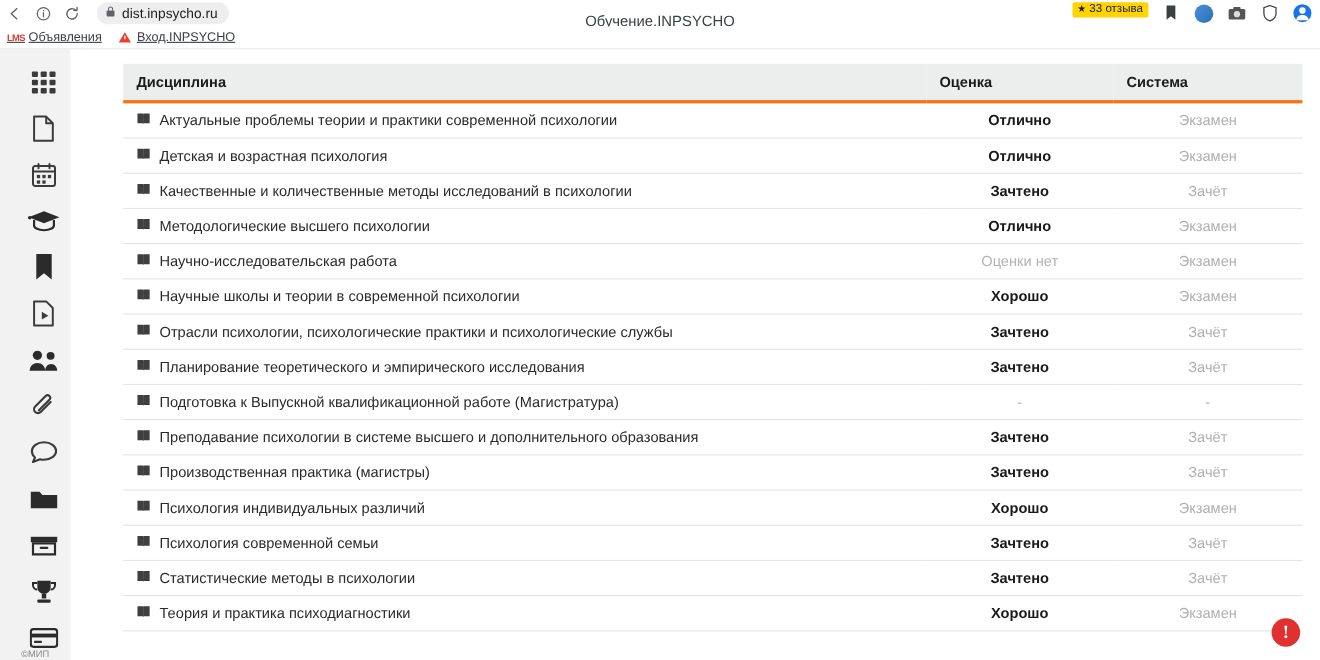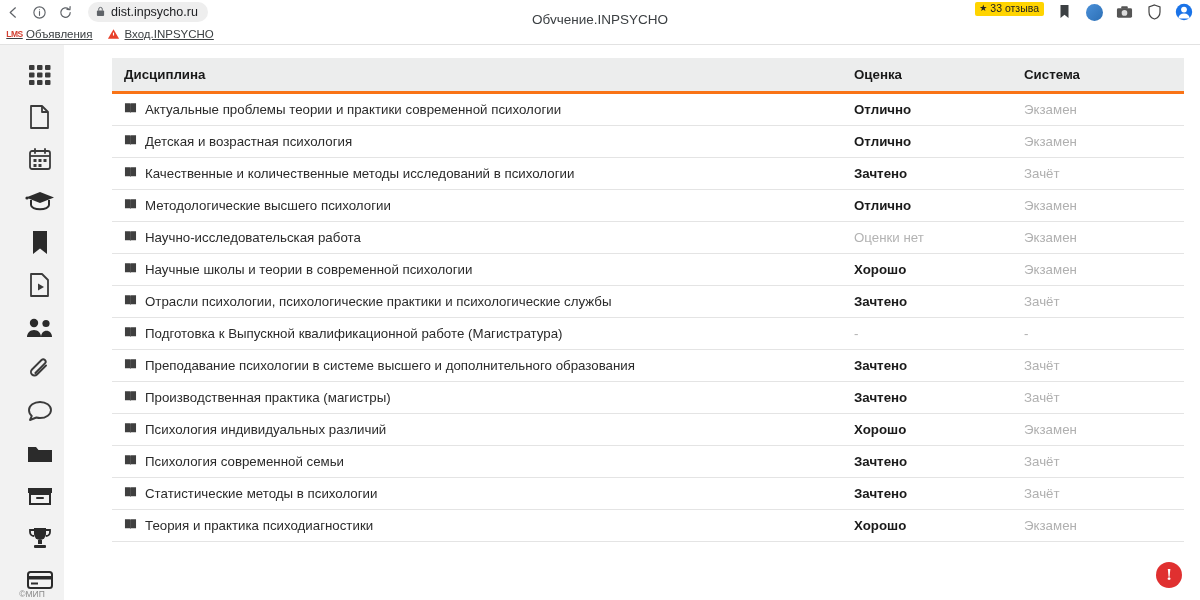--- a/index.html
+++ b/index.html
@@ -98,21 +98,21 @@
   .grades-table thead th {
     background: #eceded; color: #1a1a1a; font-weight: bold;
     text-align: left; padding: 9px 12px; font-size: 13.3px;
     border-bottom: 3px solid #f97316;
   }
   .grades-table th.col-disc { width: 730px; }
   .grades-table th.col-mark { width: 170px; }
   .grades-table th.col-sys  { width: 172px; }
   .grades-table tbody td {
     padding: 8px 12px; border-bottom: 1px solid #e4e4e4;
-    vertical-align: middle; color: #2b2b2b;
+    vertical-align: middle; color: #2b2b2b; text-align: center;
   }
   .disc-cell { display: flex; align-items: center; gap: 8px; }
   .book-ic { flex: 0 0 auto; color: #3f3f3f; }
   .mark { font-weight: bold; color: #1a1a1a; }
   .mark.empty { font-weight: normal; color: #b3b3b3; }
   .sys { color: #b0b0b0; }
 
   .alert-badge {
     position: absolute; right: 18px; bottom: 12px;
     width: 26px; height: 26px; border-radius: 50%;
@@ -410,20 +410,33 @@
             <td><span class="mark">Зачтено</span></td>
             <td><span class="sys">Зачёт</span></td>
           </tr>
           <tr>
             <td>
               <div class="disc-cell">
                 <span class="book-ic"><svg width="13" height="12" viewBox="0 0 14 13">
                     <path d="M1 1.3h5.2c.6 0 1 .45 1 1V12c0-.55-.45-1-1-1H1z" fill="#3f3f3f"></path>
                     <path d="M13 1.3H7.8c-.55 0-1 .45-1 1V12c0-.55.45-1 1-1H13z" fill="#3f3f3f"></path>
                   </svg></span>
+                <span>Планирование теоретического и эмпирического исследования</span>
+              </div>
+            </td>
+            <td><span class="mark">Зачтено</span></td>
+            <td><span class="sys">Зачёт</span></td>
+          </tr>
+          <tr>
+            <td>
+              <div class="disc-cell">
+                <span class="book-ic"><svg width="13" height="12" viewBox="0 0 14 13">
+                    <path d="M1 1.3h5.2c.6 0 1 .45 1 1V12c0-.55-.45-1-1-1H1z" fill="#3f3f3f"></path>
+                    <path d="M13 1.3H7.8c-.55 0-1 .45-1 1V12c0-.55.45-1 1-1H13z" fill="#3f3f3f"></path>
+                  </svg></span>
                 <span>Подготовка к Выпускной квалификационной работе (Магистратура)</span>
               </div>
             </td>
             <td><span class="mark empty">-</span></td>
             <td><span class="sys">-</span></td>
           </tr>
           <tr>
             <td>
               <div class="disc-cell">
                 <span class="book-ic"><svg width="13" height="12" viewBox="0 0 14 13">

